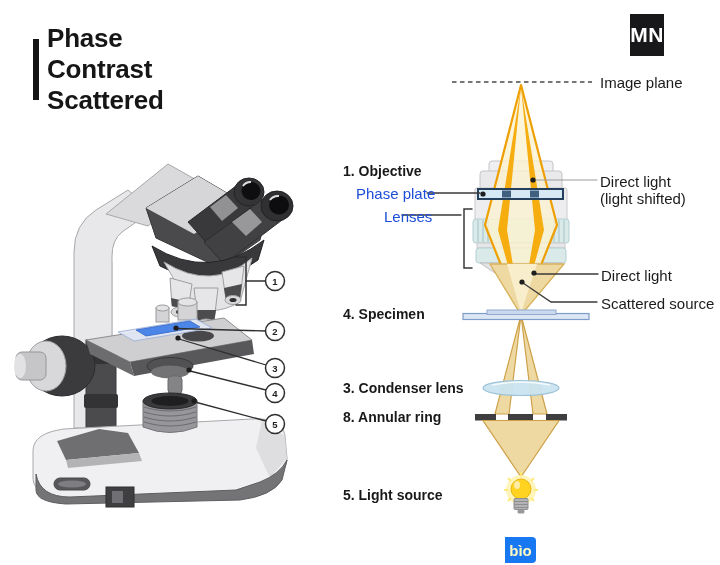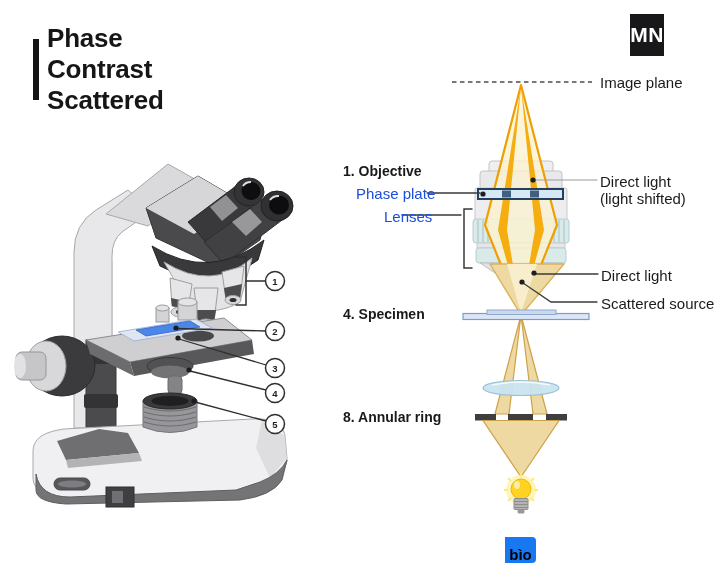--- a/index.html
+++ b/index.html
@@ -16,21 +16,21 @@
   .lbl{position:absolute;white-space:nowrap;color:#1b1b1b;font-size:15px;line-height:17px;}
   .lbl.bold{font-weight:bold;font-size:14px;color:#191919;}
   .lbl.sub{color:#1d4ed8;}
   
   .footer{position:absolute;left:505px;top:537px;height:26px;display:flex;align-items:stretch;}
   .footer .gray{width:182px;background:#6d6e71;border-radius:4px 0 0 4px;display:flex;
                 align-items:center;justify-content:flex-end;padding-right:9px;box-sizing:border-box;
                 font-size:13px;color:#dfdfe1;}
   .footer .gray b{color:#ffffff;margin-left:4px;font-weight:bold;}
   .footer .blue{width:31px;background:#1878f1;border-radius:0 4px 4px 0;display:flex;
-                align-items:flex-end;justify-content:center;color:#000000;font-weight:bold;
+                align-items:center;justify-content:center;color:#fef9c3;font-weight:bold;
                 font-size:15px;}
   svg{position:absolute;left:0;top:0;}
 </style>
 </head>
 <body>
 
 <div class="canvas">
 
   <div class="title-bar"></div>
   <div class="title">
@@ -238,20 +238,22 @@
   <div class="lbl bold" style="left:343px;top:163px;">1. Objective</div>
   <div class="lbl sub" style="left:356px;top:185px;">Phase plate</div>
   <div class="lbl sub" style="left:356px;top:208px;margin-left:28px;">Lenses</div>
   <div class="lbl" style="left:600px;top:173px;">
     <div>Direct light</div>
     <div>(light shifted)</div>
   </div>
   <div class="lbl" style="left:601px;top:267px;">Direct light</div>
   <div class="lbl" style="left:601px;top:295px;">Scattered source</div>
   <div class="lbl bold" style="left:343px;top:306px;">4. Specimen</div>
+  <div class="lbl bold" style="left:343px;top:380px;">3. Condenser lens</div>
   <div class="lbl bold" style="left:343px;top:409px;">8. Annular ring</div>
+  <div class="lbl bold" style="left:343px;top:487px;">5. Light source</div>
 
   <div class="footer">
     <div class="blue">
       <span>bìo</span>
     </div>
   </div>
 </div>
 
 </body></html>

